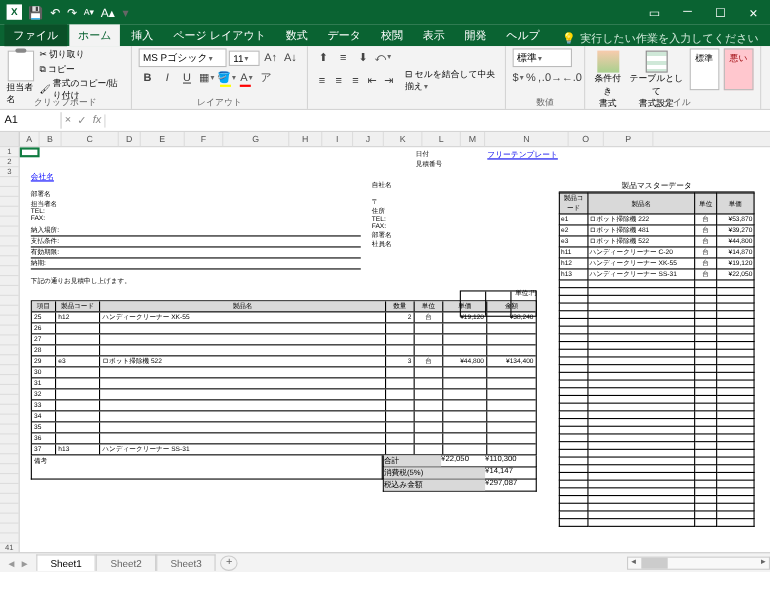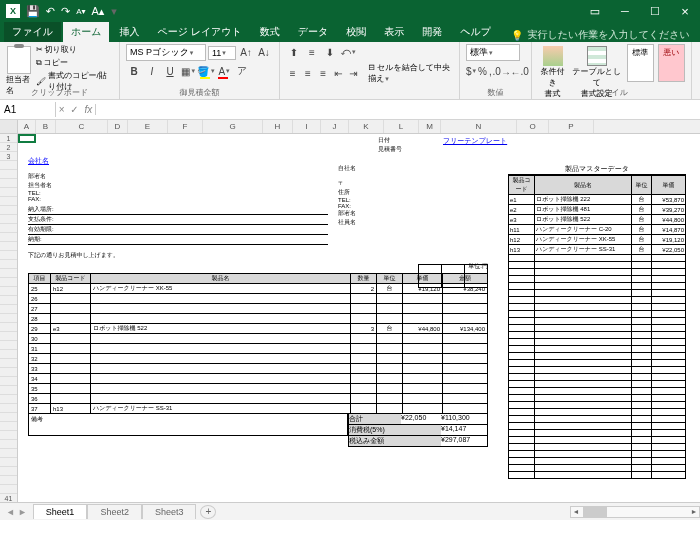--- a/index.html
+++ b/index.html
@@ -171,21 +171,21 @@
           <i>I</i>
         </span>
       <span class="iconbtn">
           <u>U</u>
         </span>
       <span class="iconbtn">▦<span class="chev">▾</span></span>
       <span class="iconbtn" style="position:relative;">🪣<span style="position:absolute;bottom:0;left:2px;width:10px;height:2px;background:#ffff00;"></span><span class="chev">▾</span></span>
       <span class="iconbtn" style="position:relative;">A<span style="position:absolute;bottom:0;left:2px;width:10px;height:2px;background:#ff0000;"></span><span class="chev">▾</span></span>
       <span class="iconbtn">ア</span>
     </div>
-    <div class="label">御見積金額</div>
+    <div class="label">レイアウト</div>
   </div>
 
   <div class="group" style="width:180px;">
     <div class="row">
       <span class="iconbtn">⬆</span>
       <span class="iconbtn">≡</span>
       <span class="iconbtn">⬇</span>
       <span class="iconbtn">⤺<span class="chev">▾</span></span>
     </div>
     <div class="row">

